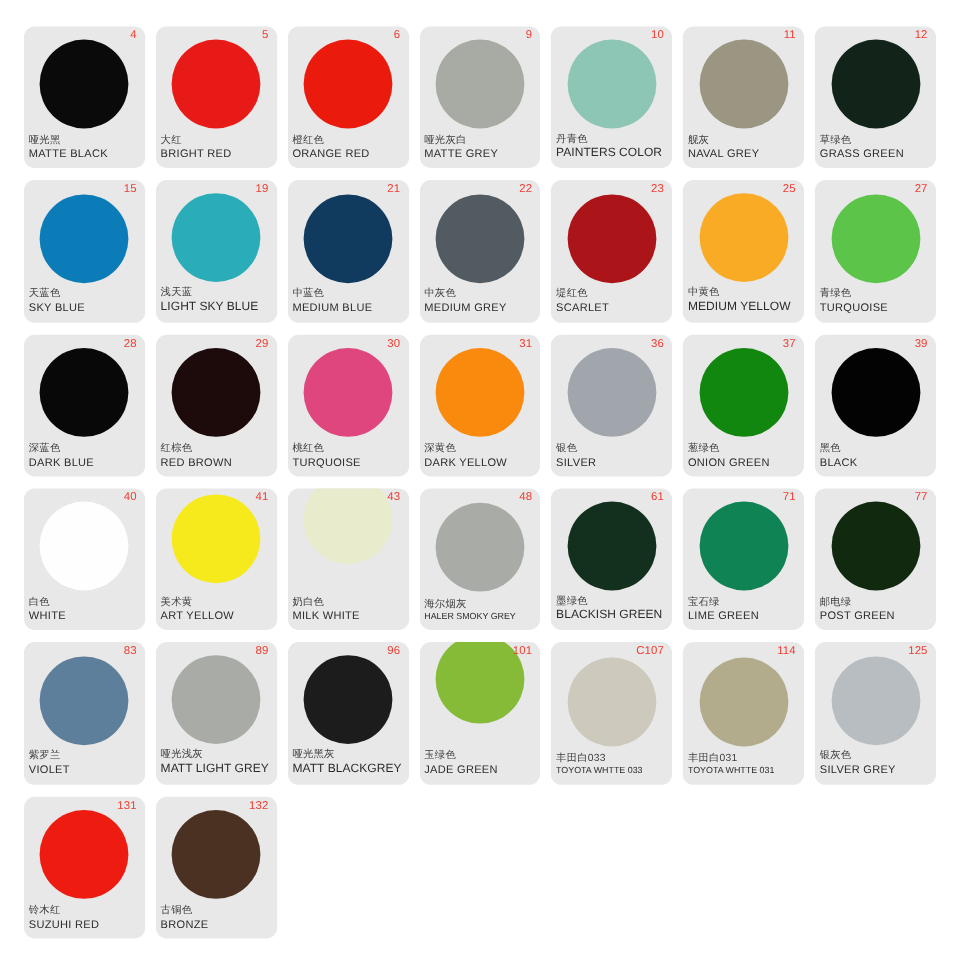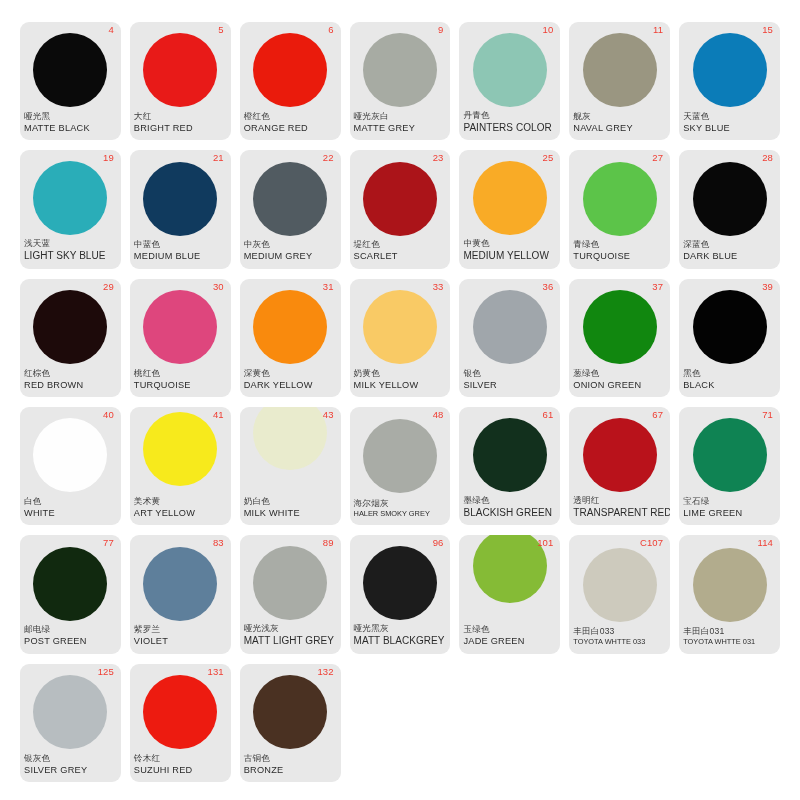--- a/index.html
+++ b/index.html
@@ -156,20 +156,30 @@
         <span class="swatch-code" style="color: rgb(239, 61, 50);">11</span>
         <div class="swatch-disc-wrap">
           <div class="swatch-disc" style="background: rgb(154, 150, 129);"></div>
         </div>
         <div class="swatch-labels">
           <span class="swatch-name-cn" style="color: rgb(60, 60, 60);">舰灰</span>
           <span class="swatch-name-en" style="color: rgb(43, 43, 43);">NAVAL GREY</span>
         </div>
       </div>
       <div class="swatch-card" style="background: rgb(232, 232, 232);">
+        <span class="swatch-code" style="color: rgb(239, 61, 50);">12</span>
+        <div class="swatch-disc-wrap">
+          <div class="swatch-disc" style="background: rgb(18, 35, 26);"></div>
+        </div>
+        <div class="swatch-labels">
+          <span class="swatch-name-cn" style="color: rgb(60, 60, 60);">草绿色</span>
+          <span class="swatch-name-en" style="color: rgb(43, 43, 43);">GRASS GREEN</span>
+        </div>
+      </div>
+      <div class="swatch-card" style="background: rgb(232, 232, 232);">
         <span class="swatch-code" style="color: rgb(239, 61, 50);">15</span>
         <div class="swatch-disc-wrap">
           <div class="swatch-disc" style="background: rgb(11, 124, 184);"></div>
         </div>
         <div class="swatch-labels">
           <span class="swatch-name-cn" style="color: rgb(60, 60, 60);">天蓝色</span>
           <span class="swatch-name-en" style="color: rgb(43, 43, 43);">SKY BLUE</span>
         </div>
       </div>
       <div class="swatch-card" style="background: rgb(232, 232, 232);">
@@ -266,30 +276,20 @@
         <span class="swatch-code" style="color: rgb(239, 61, 50);">31</span>
         <div class="swatch-disc-wrap">
           <div class="swatch-disc" style="background: rgb(249, 138, 13);"></div>
         </div>
         <div class="swatch-labels">
           <span class="swatch-name-cn" style="color: rgb(60, 60, 60);">深黄色</span>
           <span class="swatch-name-en" style="color: rgb(43, 43, 43);">DARK YELLOW</span>
         </div>
       </div>
       <div class="swatch-card" style="background: rgb(232, 232, 232);">
-        <span class="swatch-code" style="color: rgb(239, 61, 50);">33</span>
-        <div class="swatch-disc-wrap">
-          <div class="swatch-disc" style="background: rgb(249, 202, 101);"></div>
-        </div>
-        <div class="swatch-labels">
-          <span class="swatch-name-cn" style="color: rgb(60, 60, 60);">奶黄色</span>
-          <span class="swatch-name-en" style="color: rgb(43, 43, 43);">MILK YELLOW</span>
-        </div>
-      </div>
-      <div class="swatch-card" style="background: rgb(232, 232, 232);">
         <span class="swatch-code" style="color: rgb(239, 61, 50);">36</span>
         <div class="swatch-disc-wrap">
           <div class="swatch-disc" style="background: rgb(160, 166, 171);"></div>
         </div>
         <div class="swatch-labels">
           <span class="swatch-name-cn" style="color: rgb(60, 60, 60);">银色</span>
           <span class="swatch-name-en" style="color: rgb(43, 43, 43);">SILVER</span>
         </div>
       </div>
       <div class="swatch-card" style="background: rgb(232, 232, 232);">
@@ -353,30 +353,20 @@
         </div>
       </div>
       <div class="swatch-card" style="background: rgb(232, 232, 232);">
         <span class="swatch-code" style="color: rgb(239, 61, 50);">61</span>
         <div class="swatch-disc-wrap">
           <div class="swatch-disc" style="background: rgb(18, 48, 29);"></div>
         </div>
         <div class="swatch-labels">
           <span class="swatch-name-cn" style="color: rgb(60, 60, 60);">墨绿色</span>
           <span class="swatch-name-en shrink" style="color: rgb(43, 43, 43);">BLACKISH GREEN</span>
-        </div>
-      </div>
-      <div class="swatch-card" style="background: rgb(232, 232, 232);">
-        <span class="swatch-code" style="color: rgb(239, 61, 50);">67</span>
-        <div class="swatch-disc-wrap">
-          <div class="swatch-disc" style="background: rgb(185, 18, 27);"></div>
-        </div>
-        <div class="swatch-labels">
-          <span class="swatch-name-cn" style="color: rgb(60, 60, 60);">透明红</span>
-          <span class="swatch-name-en shrink" style="color: rgb(43, 43, 43);">TRANSPARENT RED</span>
         </div>
       </div>
       <div class="swatch-card" style="background: rgb(232, 232, 232);">
         <span class="swatch-code" style="color: rgb(239, 61, 50);">71</span>
         <div class="swatch-disc-wrap">
           <div class="swatch-disc" style="background: rgb(15, 131, 83);"></div>
         </div>
         <div class="swatch-labels">
           <span class="swatch-name-cn" style="color: rgb(60, 60, 60);">宝石绿</span>
           <span class="swatch-name-en" style="color: rgb(43, 43, 43);">LIME GREEN</span>

